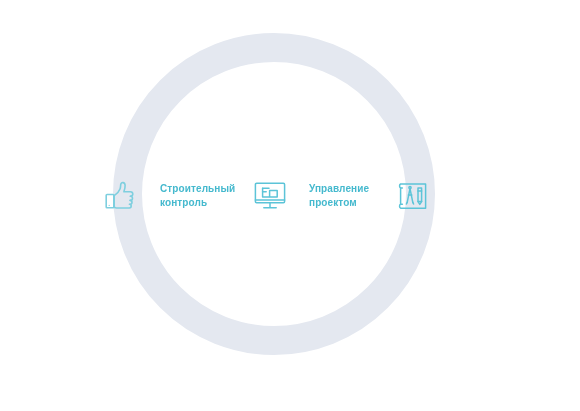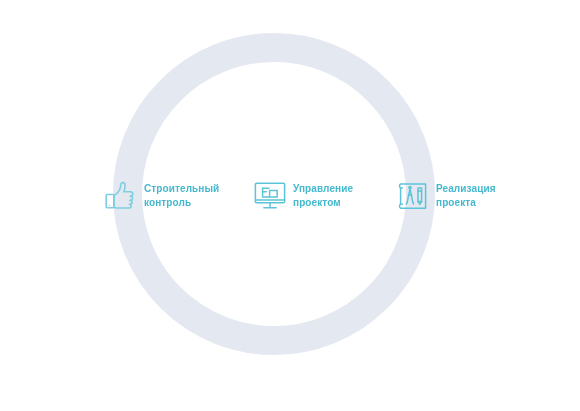--- a/index.html
+++ b/index.html
@@ -32,21 +32,21 @@
     box-sizing: border-box;
     background: transparent;
   }
 
   
   .item {
     position: absolute;
     display: flex;
     flex-direction: row;
     align-items: center;
-    gap: 6px;
+    gap: 22px;
   }
   .item-icon {
     width: 34px;
     height: 34px;
     flex: 0 0 34px;
     display: block;
   }
   .item-label {
     font-size: 10px;
     font-weight: bold;
@@ -122,17 +122,15 @@
           <path d="M12.3 16.0 H15.8"></path>
           <path d="M11.2 23.4 L10.4 25.0"></path>
           <path d="M16.8 23.4 L17.6 25.0"></path>
 
           <path d="M22.0 9.0 L25.6 9.0 L25.6 22.6 L23.8 25.4 L22.0 22.6 Z"></path>
           <path d="M22.0 12.0 H25.6"></path>
           <path d="M22.0 22.6 H25.6"></path>
         </g>
       </svg>
     </span>
-    <span class="item-label">Реализация
-проекта</span>
   </div>
 
 </div>
 
 </body></html>

